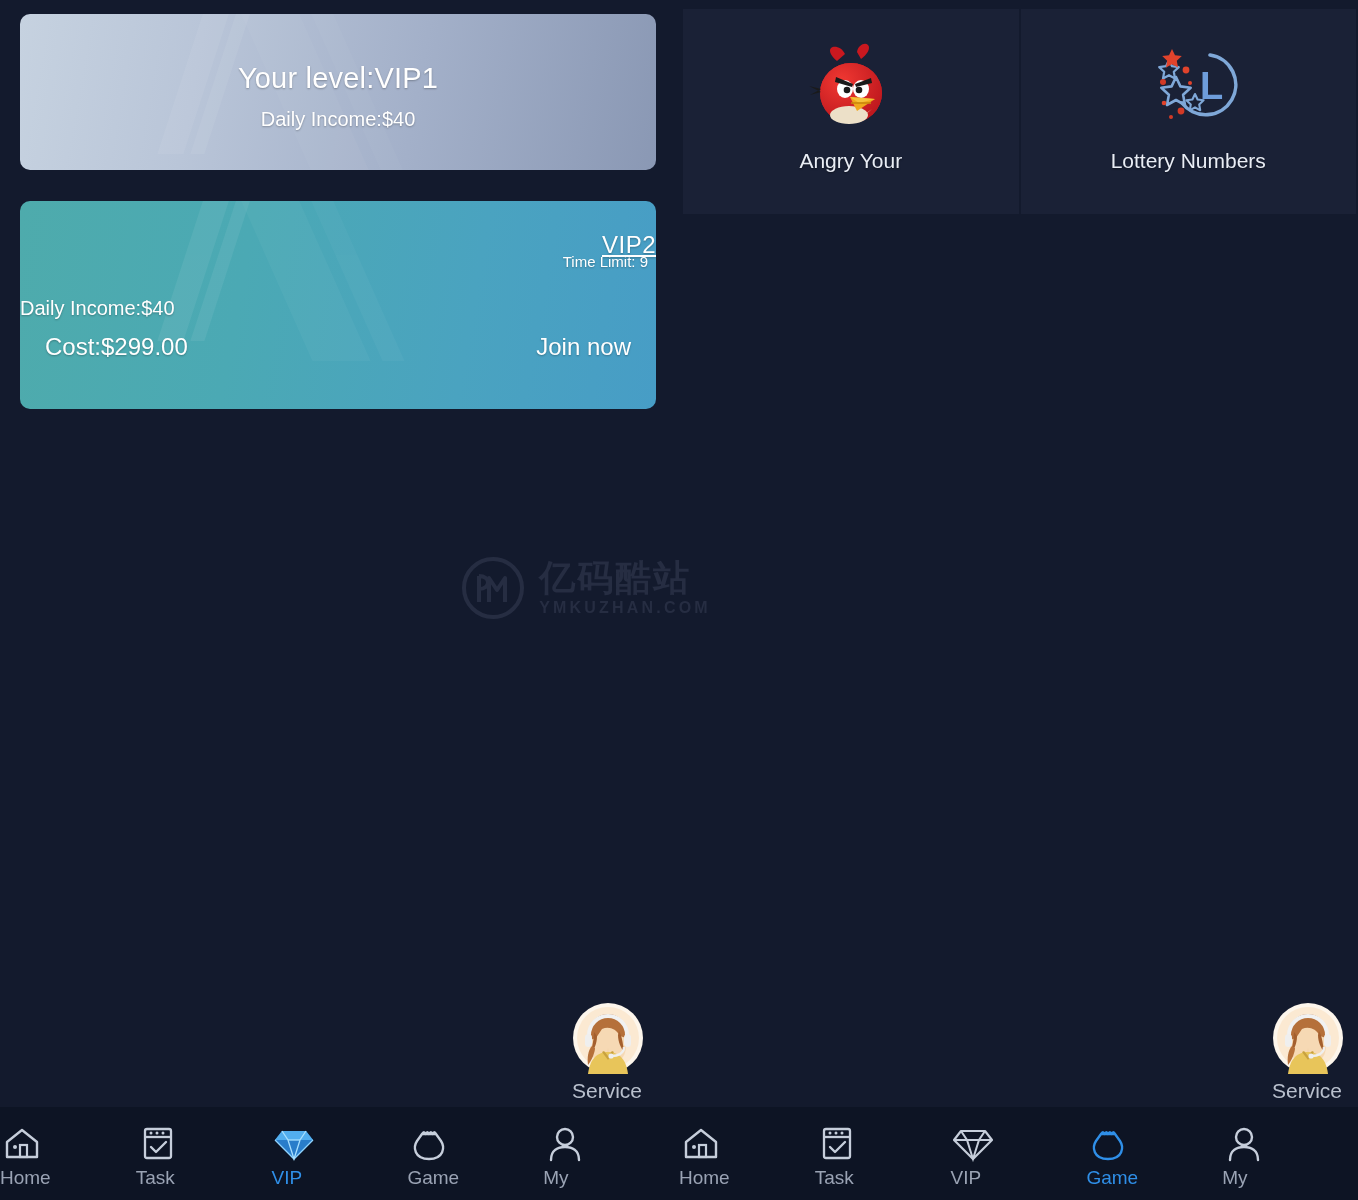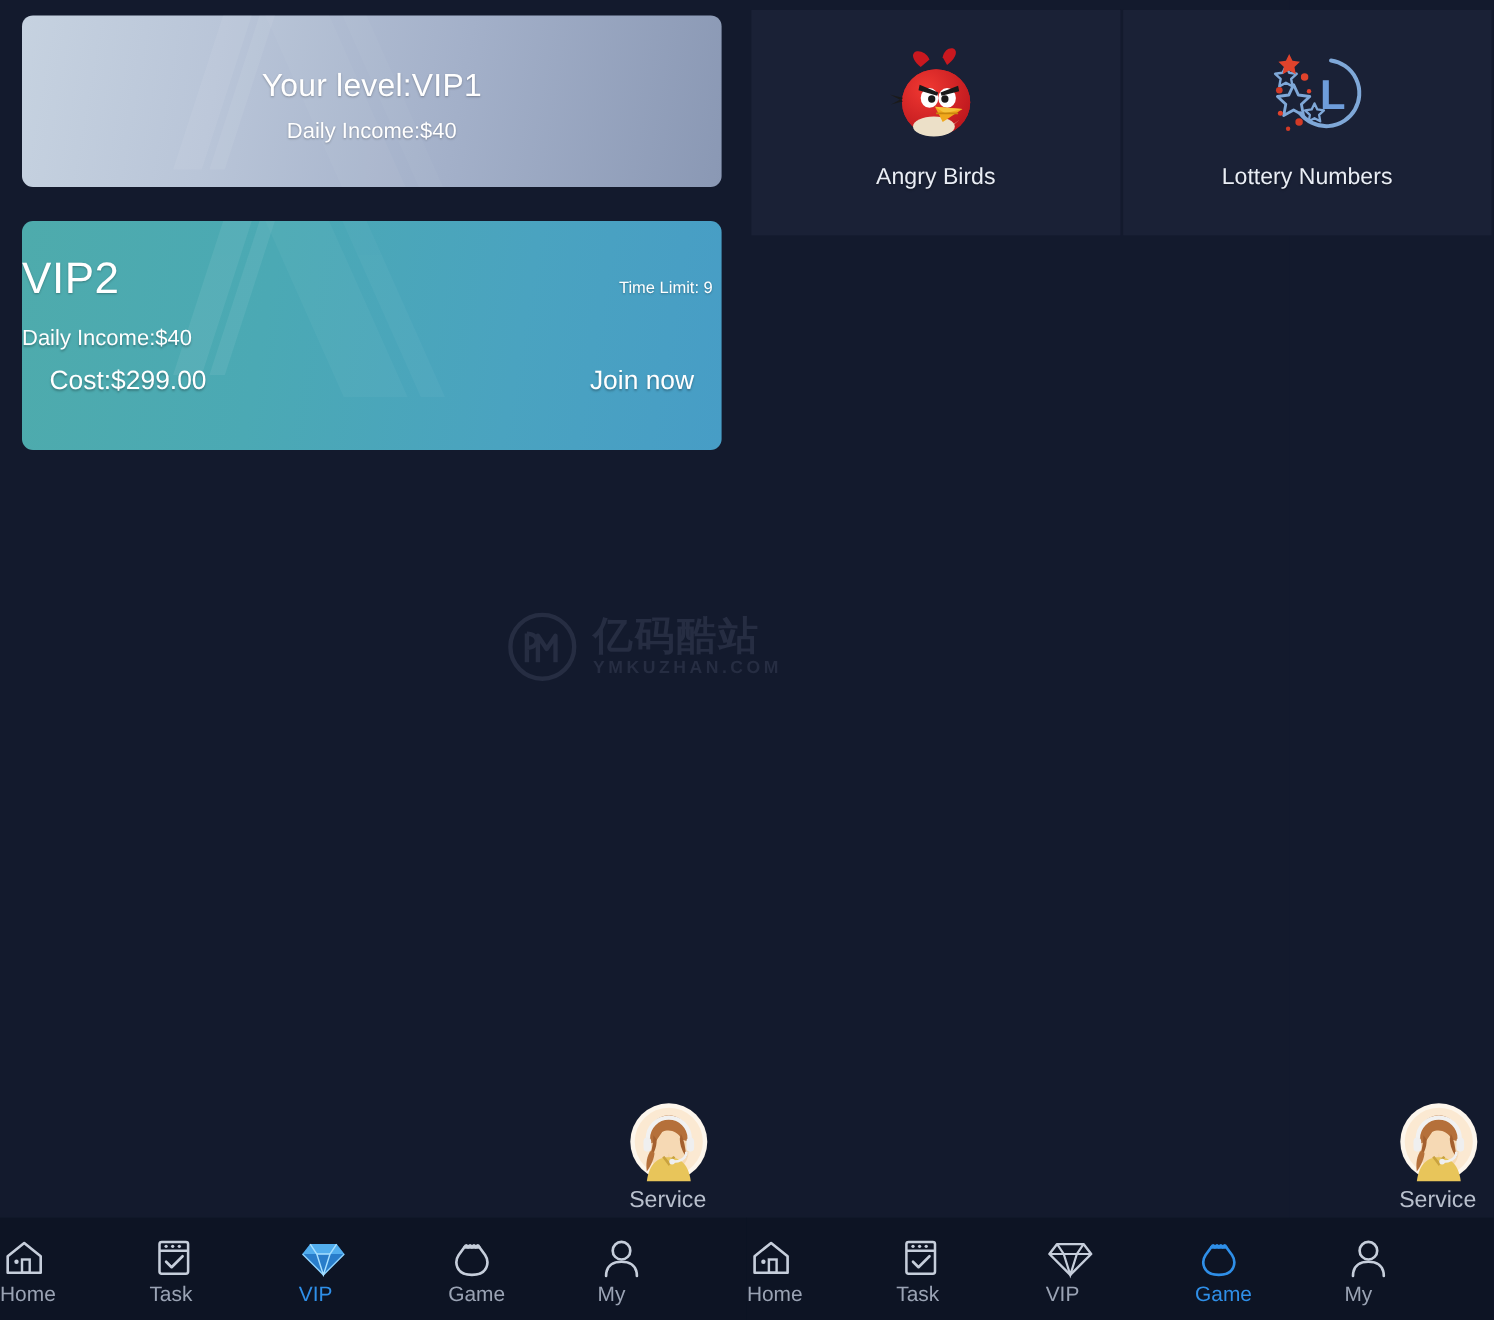--- a/index.html
+++ b/index.html
@@ -43,22 +43,22 @@
     position:absolute; left:0; right:0; top:94px; text-align:center;
     font-size:20px; font-weight:400;
   }
 
   
   .vip2 {
     margin-top:31px; height:208px;
     background:linear-gradient(100deg,#4eabac 0%,#4ba9b4 35%,#4aa3c0 70%,#479dc6 100%);
   }
   .vip2 .v2-title {
-    position:absolute; left:0; right:0; top:30px; text-align:left;
-    font-size:40px; font-weight:400; letter-spacing:.5px;
+    position:absolute; left:0; right:0; top:30px; text-align:right;
+    font-size:24px; font-weight:400; letter-spacing:.5px;text-decoration:underline;
   }
   .vip2 .v2-limit {
     position:absolute; right:8px; top:52px;
     font-size:15px; font-weight:400;
   }
   .vip2 .v2-sub {
     position:absolute; left:0; right:0; top:96px; text-align:left;
     font-size:20px; font-weight:400;
   }
   .vip2 .v2-cost {
@@ -194,21 +194,21 @@
         <ellipse cx="44" cy="52" rx="8" ry="9" fill="#fff"></ellipse>
         <ellipse cx="60" cy="52" rx="8" ry="9" fill="#fff"></ellipse>
         <circle cx="46" cy="53" r="3.3" fill="#1a1a1a"></circle>
         <circle cx="58" cy="53" r="3.3" fill="#1a1a1a"></circle>
         <path d="M35 40 L52 47 L51 50 L34 45 Z" fill="#1a1a1a"></path>
         <path d="M70 41 L54 47 L55 50 L71 46 Z" fill="#1a1a1a"></path>
         <path d="M49 60 L74 62 L56 74 Z" fill="#f0a81c"></path>
         <path d="M49 60 L74 62 L58 66 Z" fill="#f6c23a"></path>
         <path d="M50 66 L70 66" stroke="#c8860c" stroke-width="1.6" fill="none"></path>
       </svg>
-      <div class="g-label">Angry Birds</div>
+      <div class="g-label">Angry Your</div>
     </div>
 
     <div class="game-tile">
       <svg class="g-icon" viewBox="0 0 100 100">
         <path d="M72 18 A30 30 0 1 1 44 66" fill="none" stroke="#7fa8d8" stroke-width="3.6" stroke-linecap="round"></path>
         <text x="62" y="62" font-family="'Liberation Sans',sans-serif" font-size="38" font-weight="bold" fill="#6e9ddb">L</text>
         <path d="M38 40 l4.4 9.4 10.3 1.3 -7.6 7.1 1.9 10.2 -9-5 -9 5 1.9-10.2 -7.6-7.1 10.3-1.3 Z" fill="none" stroke="#7fa8d8" stroke-width="2.6" stroke-linejoin="round"></path>
         <path d="M31 23 l3 6.2 6.8 .9 -5 4.7 1.2 6.7 -6-3.3 -6 3.3 1.2-6.7 -5-4.7 6.8-.9 Z" fill="none" stroke="#7fa8d8" stroke-width="2.2" stroke-linejoin="round"></path>
         <path d="M57 57 l2.6 5.5 6 .8 -4.4 4.1 1 5.9 -5.2-2.9 -5.2 2.9 1-5.9 -4.4-4.1 6-.8 Z" fill="none" stroke="#7fa8d8" stroke-width="2.1" stroke-linejoin="round"></path>
         <path d="M34 12 l3 6.2 6.8 .9 -5 4.7 1.2 6.7 -6-3.3 -6 3.3 1.2-6.7 -5-4.7 6.8-.9 Z" fill="#e0432c"></path>

